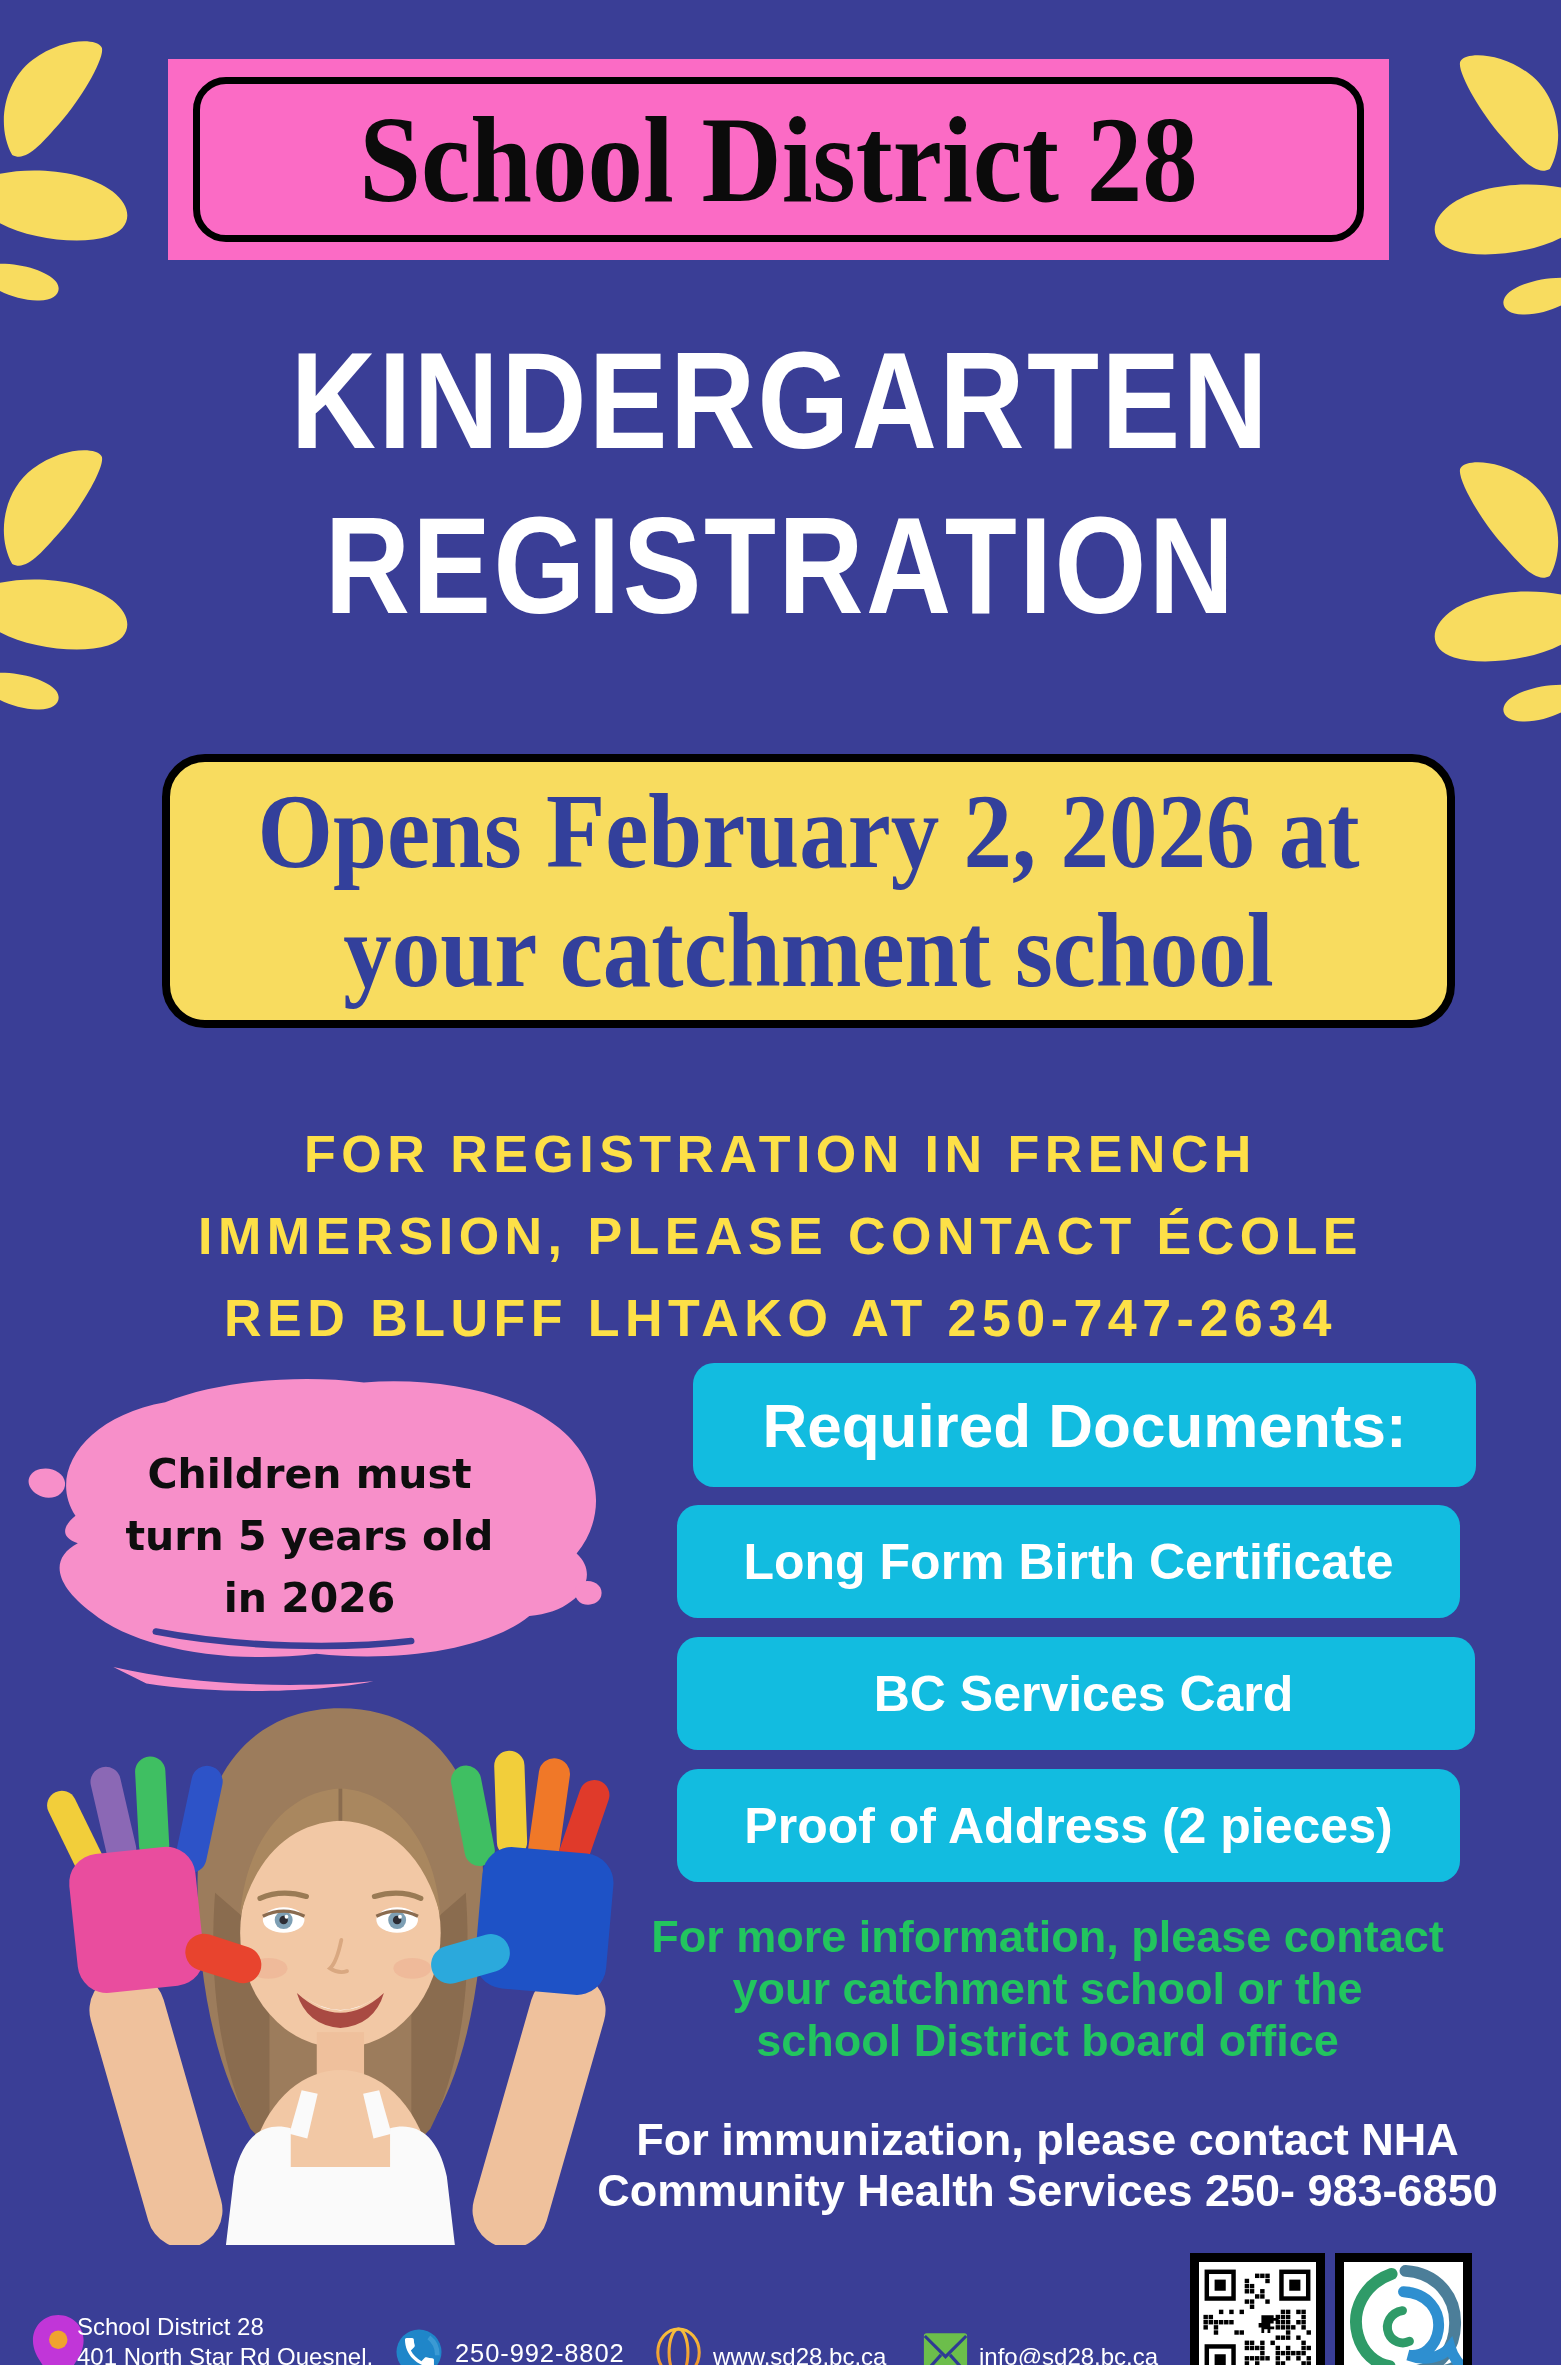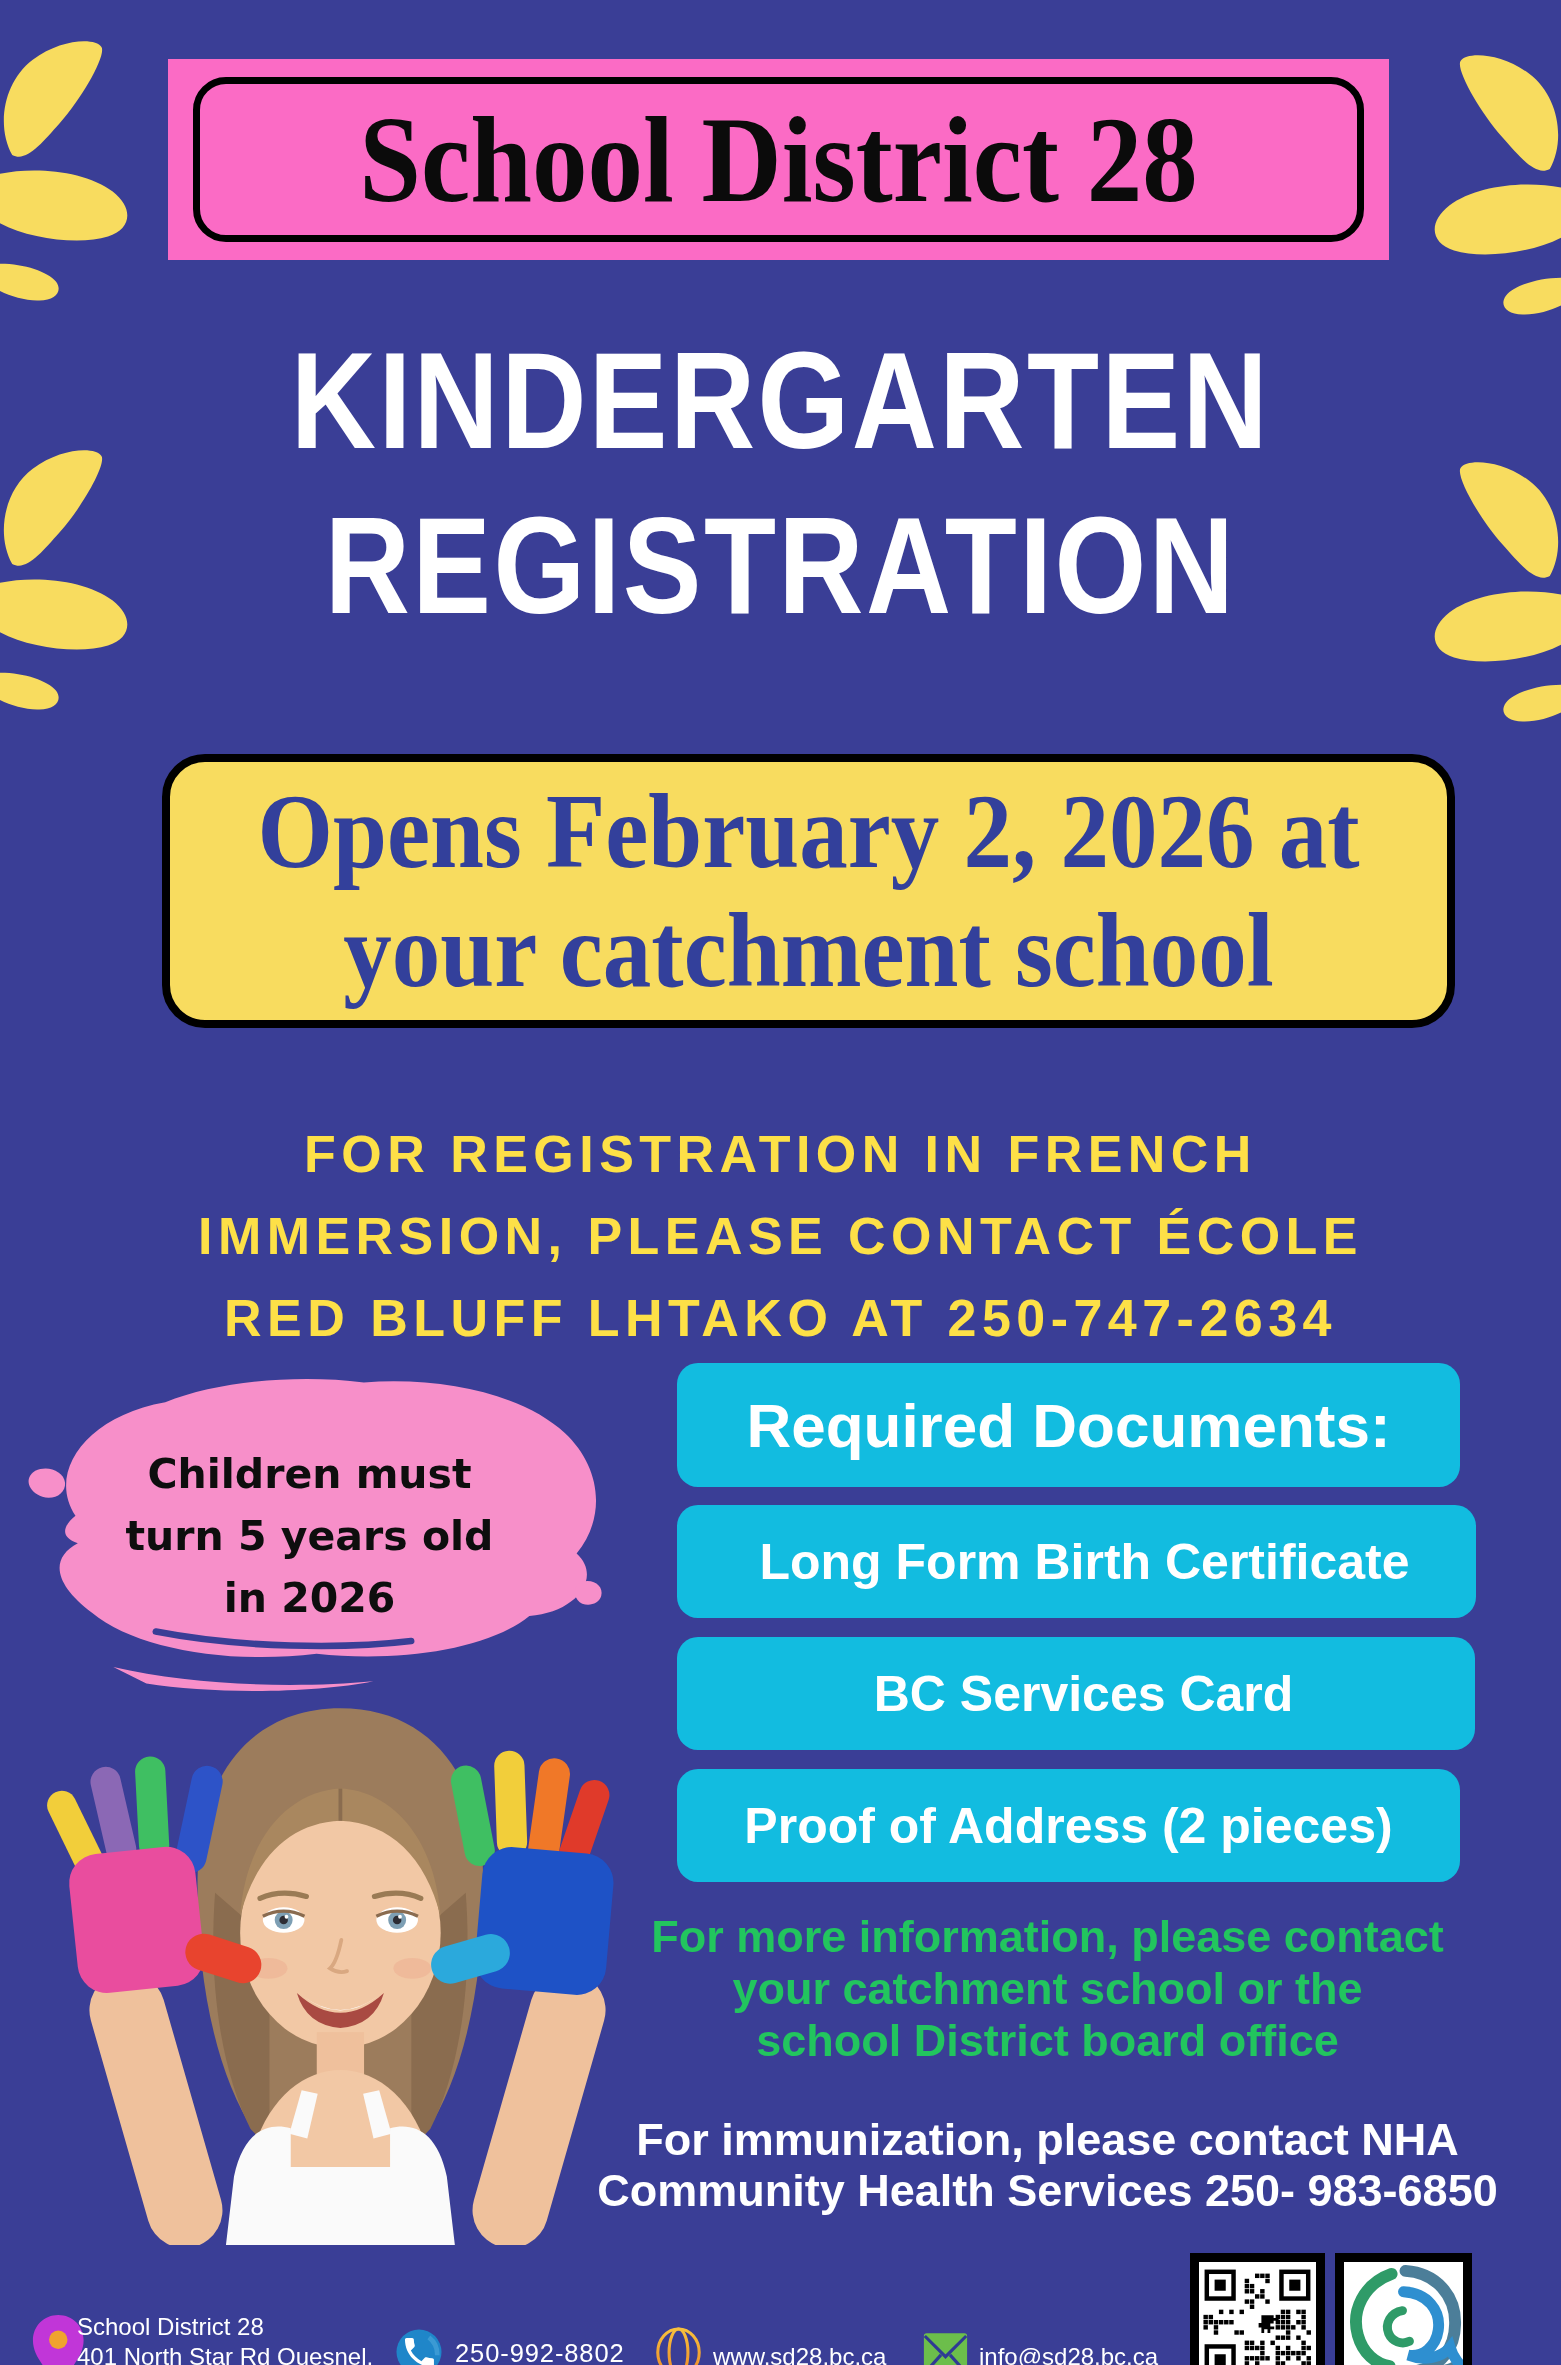--- a/index.html
+++ b/index.html
@@ -32,23 +32,23 @@
   .french span{display:block;}
   
   .blob-wrap{position:absolute;left:14px;top:1355px;width:591px;height:345px;}
   .blob-wrap svg{position:absolute;inset:0;}
   .blob-text{position:absolute;left:0;top:88px;width:100%;text-align:center;color:#0e0e0e;
              font-family:"DejaVu Sans",sans-serif;font-weight:700;font-size:41px;line-height:62px;}
   .blob-text span{display:block;}
   
   .doc-box{position:absolute;left:677px;width:783px;background:#12BCE0;border-radius:21px;
            display:flex;align-items:center;justify-content:center;color:#fff;font-weight:700;}
-  .doc-header{top:1363px;height:124px;font-size:62px;}
+  .doc-header{top:1363px;height:124px;font-size:62px;margin-left:16px;}
   .doc-item{height:113px;font-size:50px;}
-  .doc-item.i0{top:1505px;padding-left:16px;}
+  .doc-item.i0{top:1505px;}
   .doc-item.i1{top:1637px;padding-left:15px;}
   .doc-item.i2{top:1769px;}
   
   .more-info{position:absolute;left:610px;top:1911px;width:875px;text-align:center;color:#22c55e;
              font-weight:700;font-size:45px;line-height:52px;}
   .more-info span,.immu span{display:block;}
   .immu{position:absolute;left:591px;top:2114px;width:913px;text-align:center;color:#fff;
         font-weight:700;font-size:45px;line-height:51px;}
   
   .addr{position:absolute;left:77px;top:2312px;color:#fff;font-size:24px;line-height:30px;font-weight:400;}

